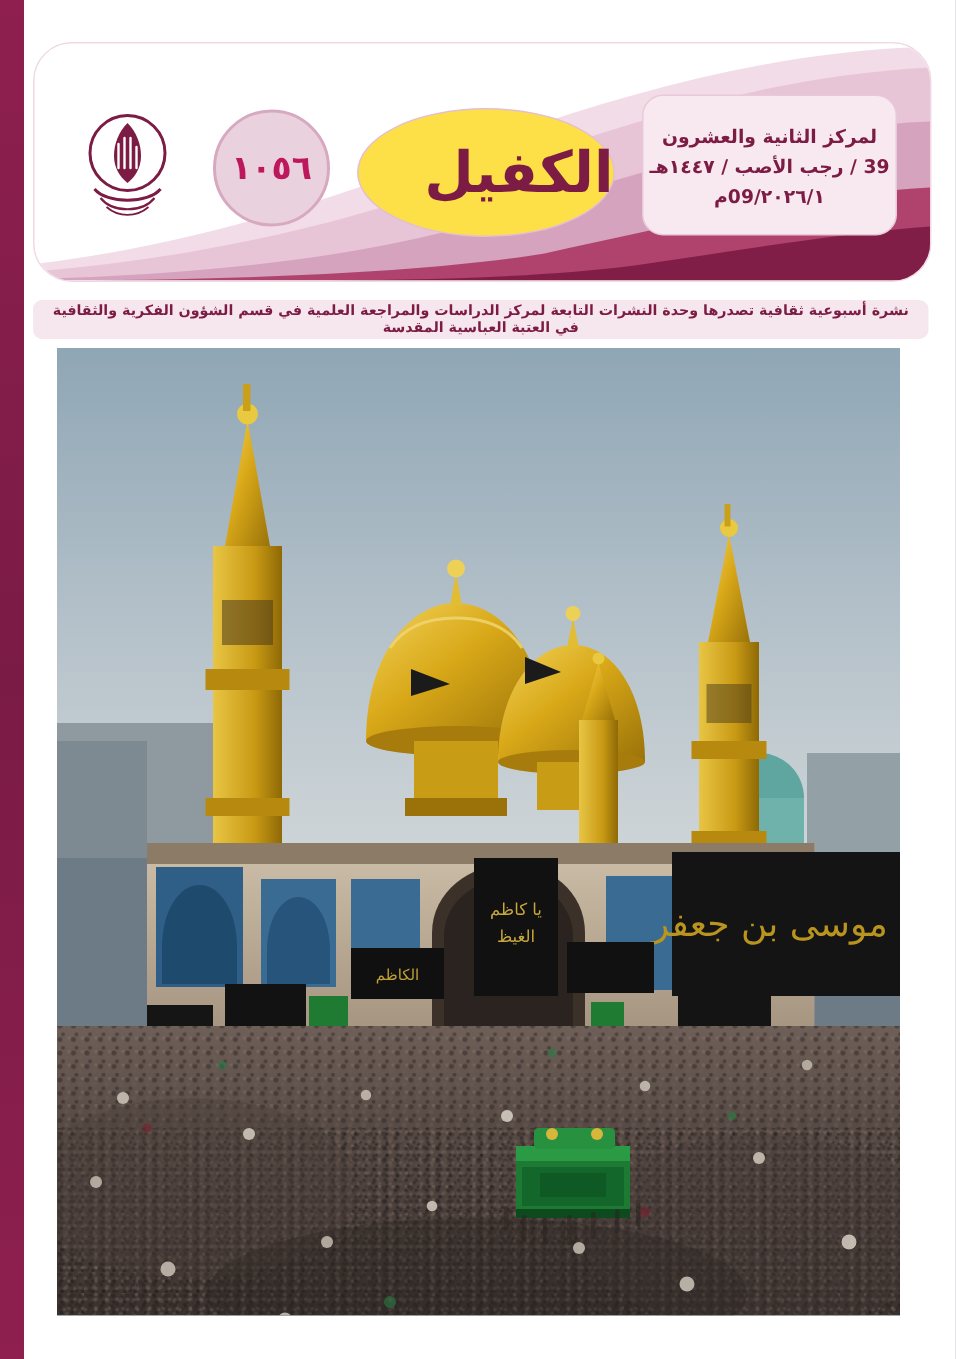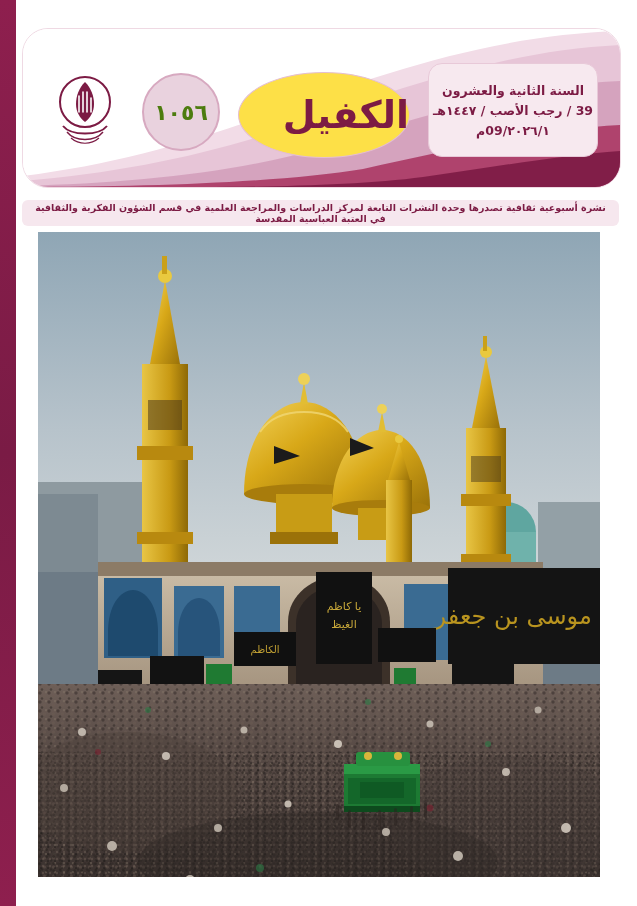--- a/index.html
+++ b/index.html
@@ -102,21 +102,21 @@
     right: 400px;
     top: 44px;
     width: 74px;
     height: 74px;
     border-radius: 50%;
     background: #e9d2de;
     border: 2px solid #d7a9c0;
     display: flex;
     align-items: center;
     justify-content: center;
-    color: #4d7c0f;
+    color: #be185d;
     font-weight: bold;
     font-size: 22px;
     direction: rtl;
   }
 
   .emblem {
     position: absolute;
     right: 497px;
     top: 42px;
     width: 76px;
@@ -197,21 +197,21 @@
         <path d="M597,2 C470,6 360,44 250,84 C170,113 90,136 0,147 L0,158 L597,158 Z" fill="#f2dce7"></path>
         <path d="M597,16 C480,22 380,58 272,96 C196,123 100,144 0,152 L0,158 L597,158 Z" fill="#e7c5d7"></path>
         <path d="M597,52 C500,56 400,86 300,118 C220,143 110,154 0,157 L0,158 L597,158 Z" fill="#cf97b5" opacity="0.75"></path>
         <path d="M597,96 C520,100 430,120 340,140 C260,153 130,158 0,158 L597,158 Z" fill="#a8325f" opacity="0.85"></path>
         <path d="M597,122 C540,126 470,138 400,148 C340,156 250,158 180,158 L597,158 Z" fill="#7c1b44" opacity="0.9"></path>
         <path d="M597,0 C470,2 350,34 240,74" stroke="#ffffff" stroke-width="3" fill="none" opacity="0.8"></path>
       </svg>
     </div>
 
     <div class="issue-meta">
-      <div>السنة الثانية والعشرون</div>
+      <div>لمركز الثانية والعشرون</div>
       <div>39 / رجب الأصب / ١٤٤٧هـ</div>
       <div>٢٠٢٦/١/09م</div>
     </div>
 
     <div class="logo-oval">
       <span class="logo-text">الكفيل</span>
     </div>
 
     <div class="issue-badge">
       <span>١٠٥٦</span>

